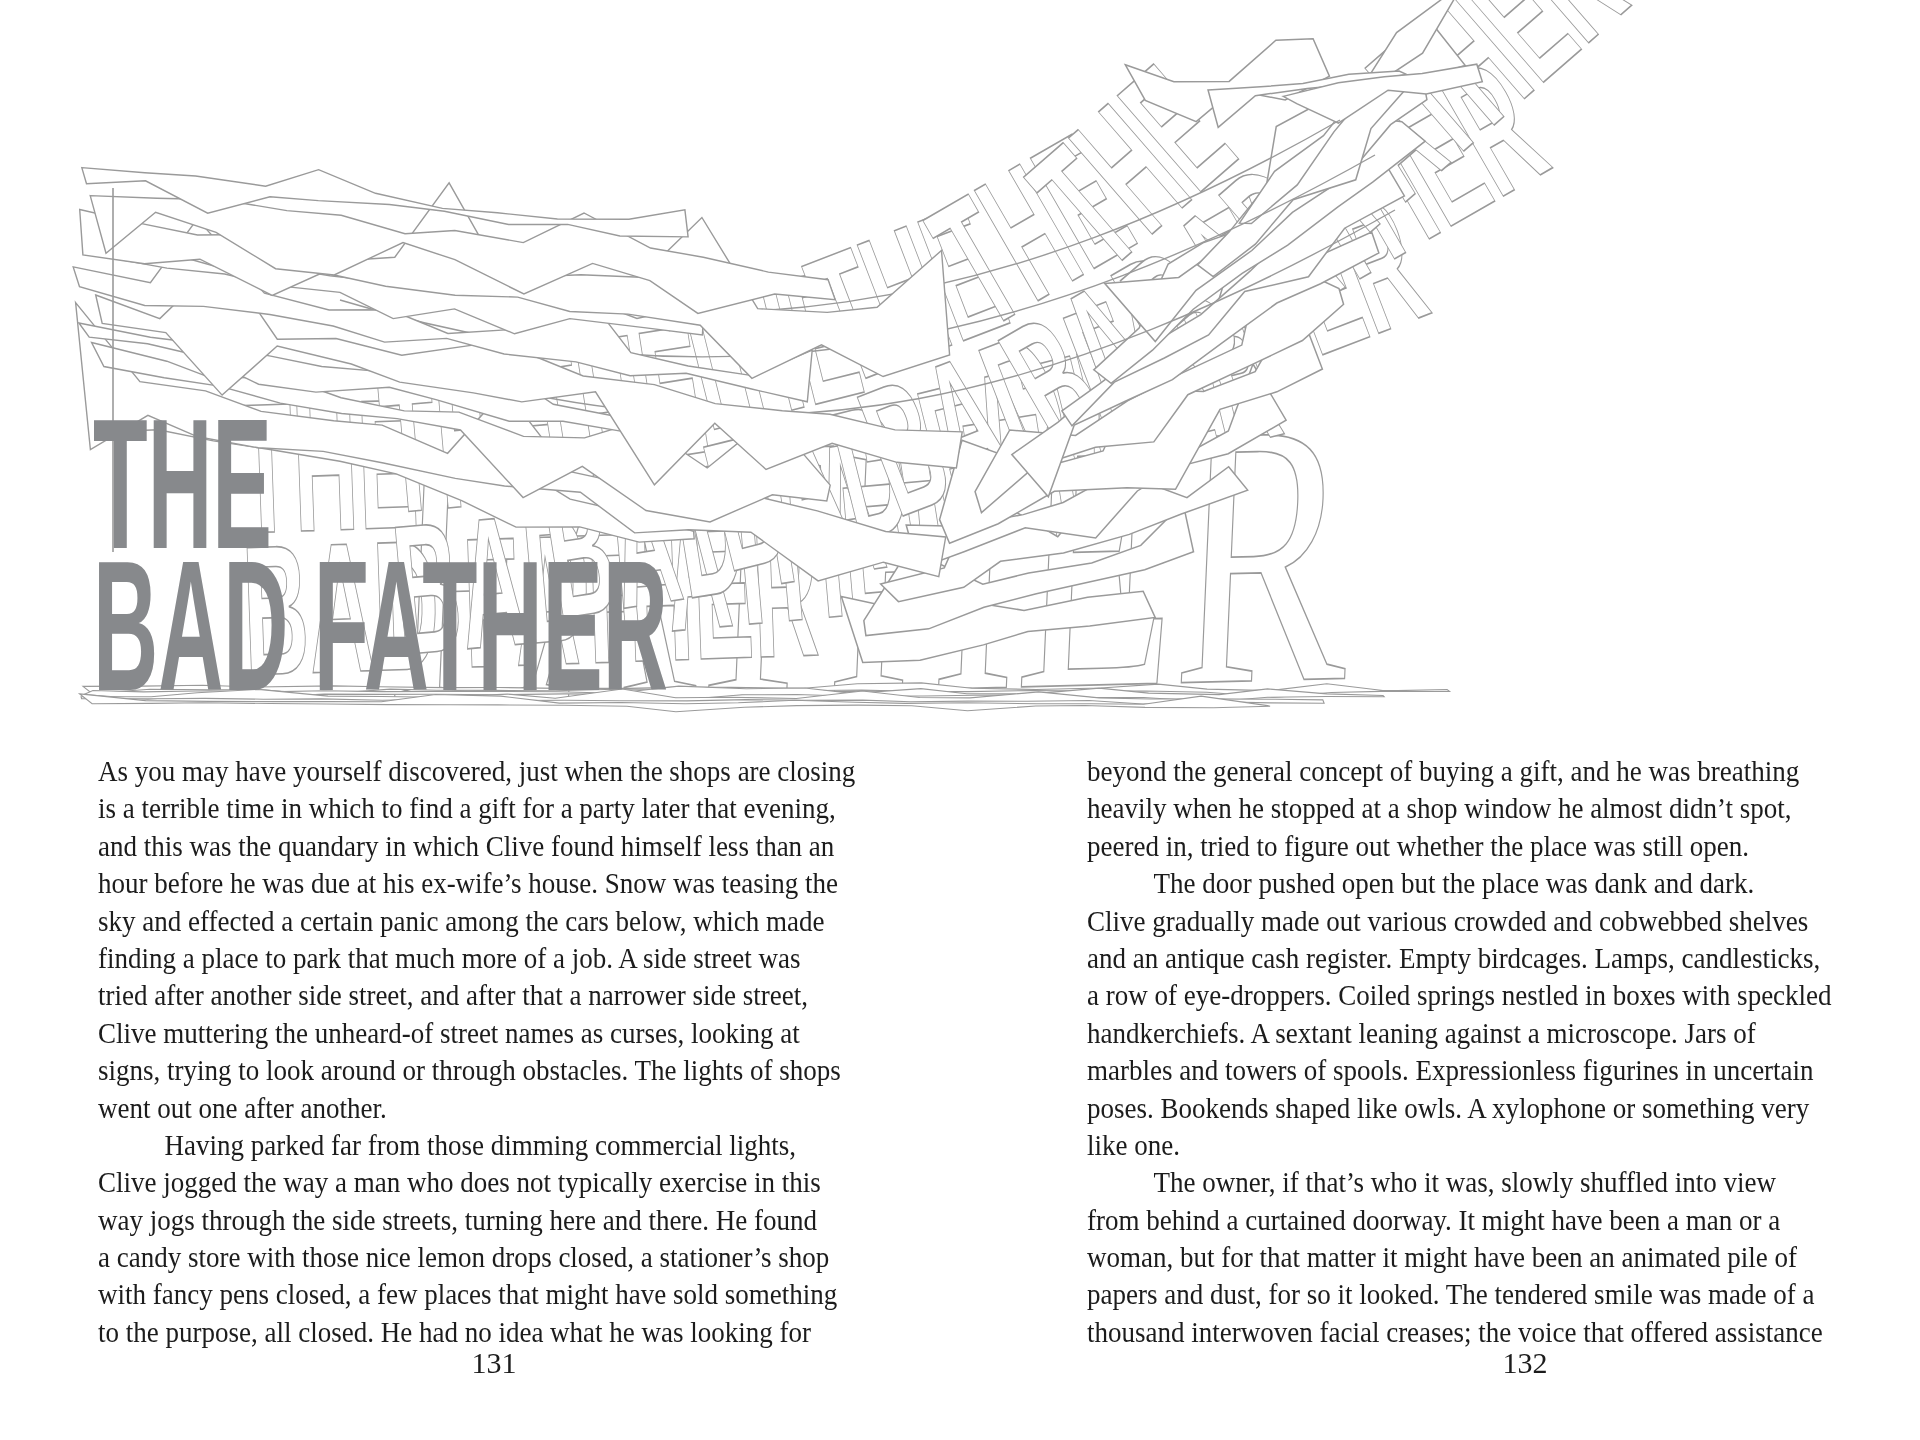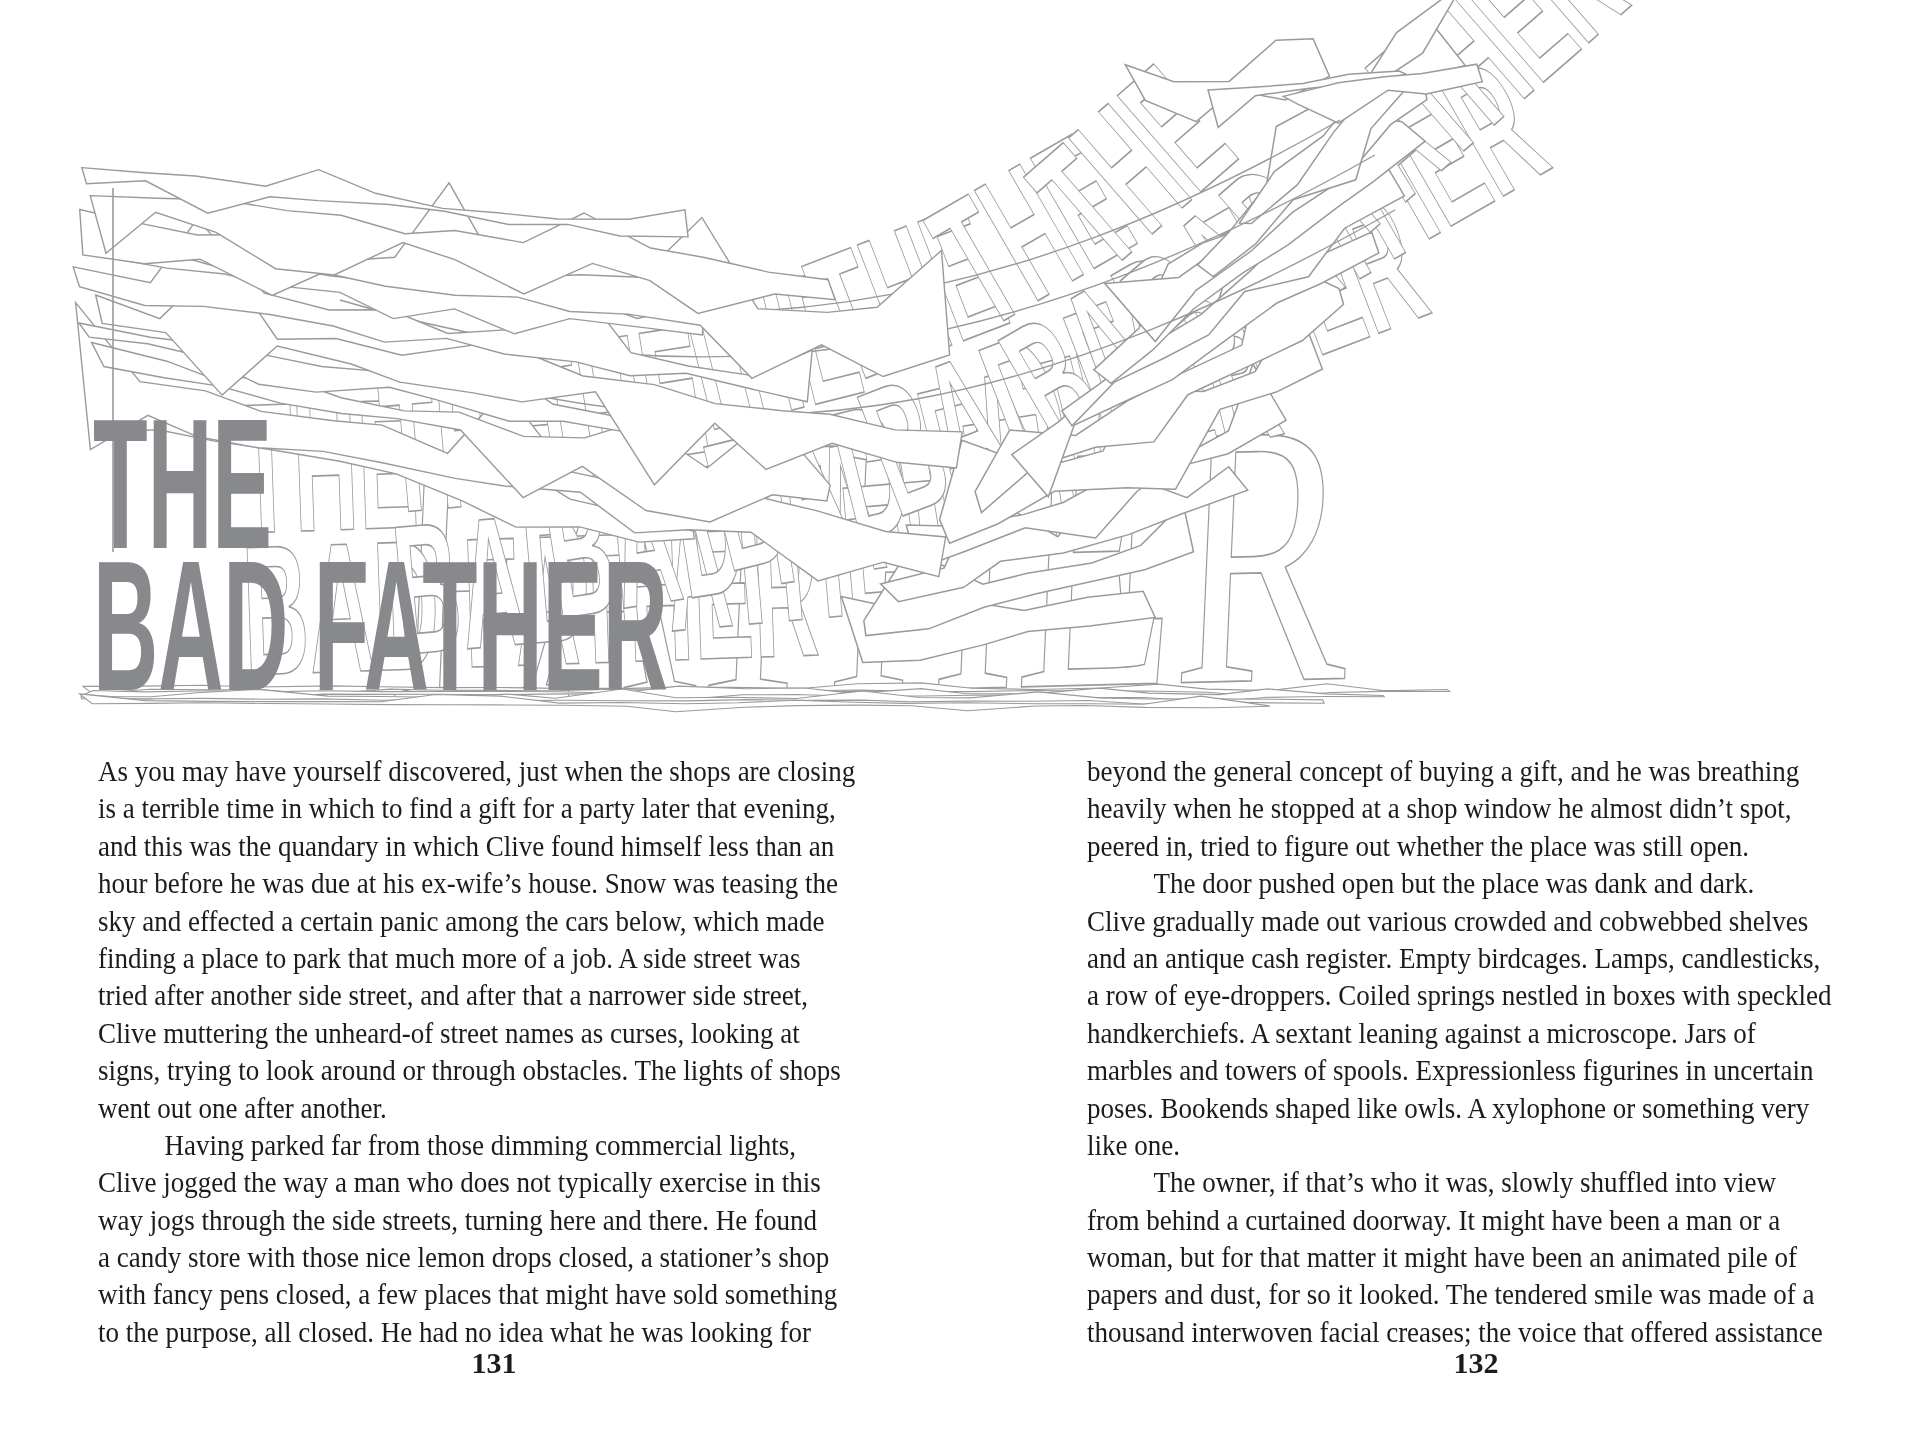--- a/index.html
+++ b/index.html
@@ -5,23 +5,23 @@
   html,body{margin:0;padding:0;background:#ffffff;}
   body{width:1920px;height:1440px;position:relative;overflow:hidden;
        font-family:"Liberation Serif", serif;color:#1c1c1c;}
   #art{position:absolute;left:0;top:0;}
   .col{position:absolute;top:752px;font-size:30px;line-height:37.4px;
        transform:scaleX(0.9);transform-origin:0 0;white-space:nowrap;}
   #col-left{left:98px;width:760px;}
   #col-right{left:1087px;width:760px;}
   .bodyline{height:37.4px;}
   .bodyline.indent{text-indent:74px;}
-  .pagenum{position:absolute;top:1346px;font-size:30px;width:120px;text-align:center;font-weight:bold;}
+  .pagenum{position:absolute;top:1346px;font-size:30px;width:120px;text-align:center;}
   #pagenum-left{left:434px;}
-  #pagenum-right{left:1416px;}
+  #pagenum-right{left:1465px;}
 </style>
 </head>
 <body>
 
 <svg id="art" width="1920" height="730" viewBox="0 0 1920 730">
     <g>
       <text x="430" y="690" font-family="&quot;Liberation Serif&quot;, serif" font-size="375" textLength="960" lengthAdjust="spacingAndGlyphs" fill="none" stroke="#9a9a9a" stroke-width="1.7" transform="rotate(-1.5 900 560) skewX(-4)">FATHER</text>
     </g>
     <g>
       <g transform="translate(150,-25) rotate(-2 380 620)">

